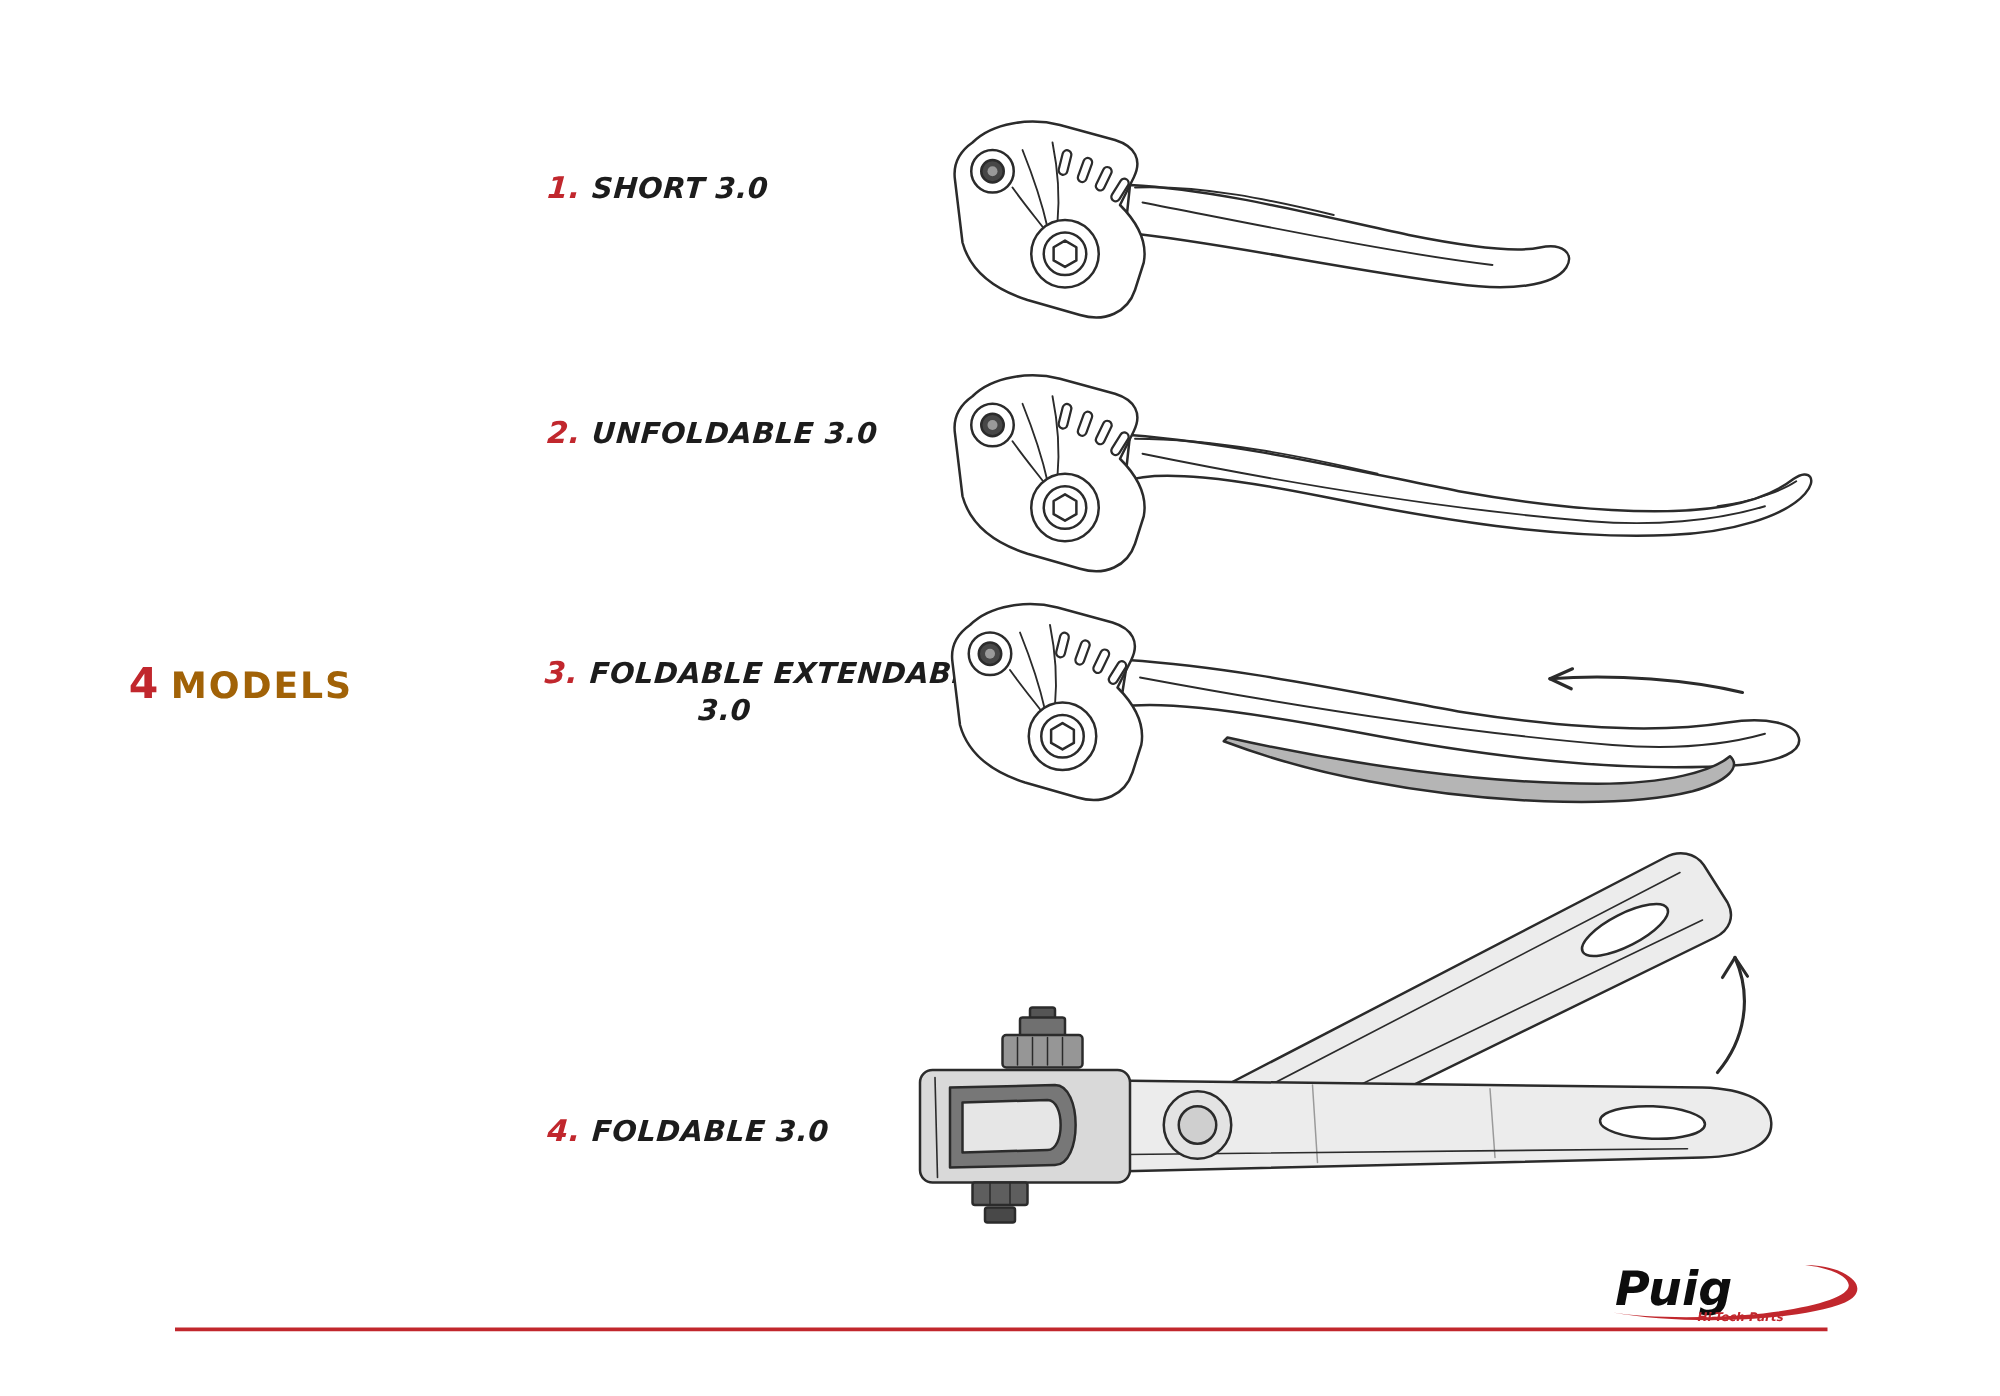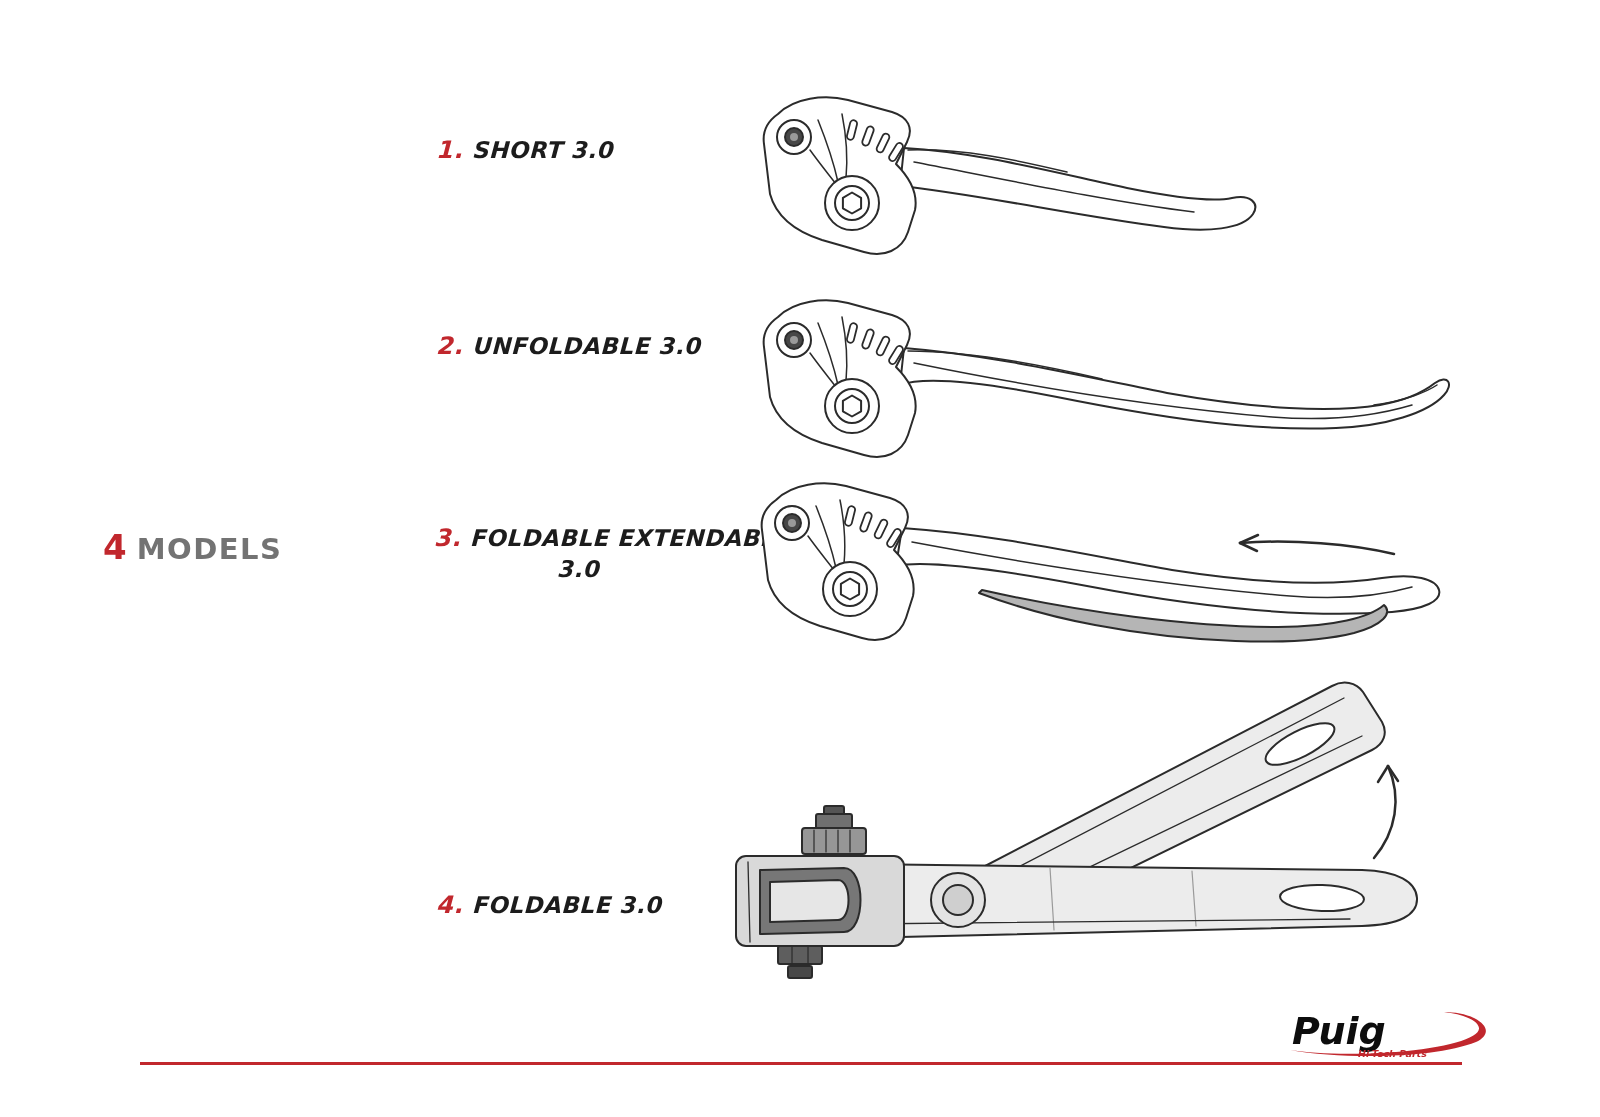--- a/index.html
+++ b/index.html
@@ -2,21 +2,21 @@
 <html><head>
 <meta charset="utf-8">
 <style>
   * { margin:0; padding:0; box-sizing:border-box; }
   html,body { width:1600px; height:1117px; background:#ffffff; position:relative; overflow:hidden;
               font-family:"DejaVu Sans", sans-serif; }
 
   
   .models-heading { position:absolute; left:103px; top:527px; white-space:nowrap; }
   .models-number  { color:#c1272d; font-size:34px; font-weight:bold; vertical-align:baseline; }
-  .models-label   { color:#737373; font-size:29px; font-weight:bold; letter-spacing:1.5px; margin-left:10px; }
+  .models-label   { color:#a16207; font-size:29px; font-weight:bold; letter-spacing:1.5px; margin-left:10px; }
 
   
   .item-label { position:absolute; font-style:italic; font-weight:bold; font-size:23px;
                 color:#1c1c1c; letter-spacing:0.5px; transform:skewX(-4deg); white-space:nowrap; }
   .item-num   { color:#c1272d; margin-right:9px; font-size:24px; }
   .item-line2 { text-align:center; margin-top:4px; }
 
   
   .drawing { position:absolute; }
 

